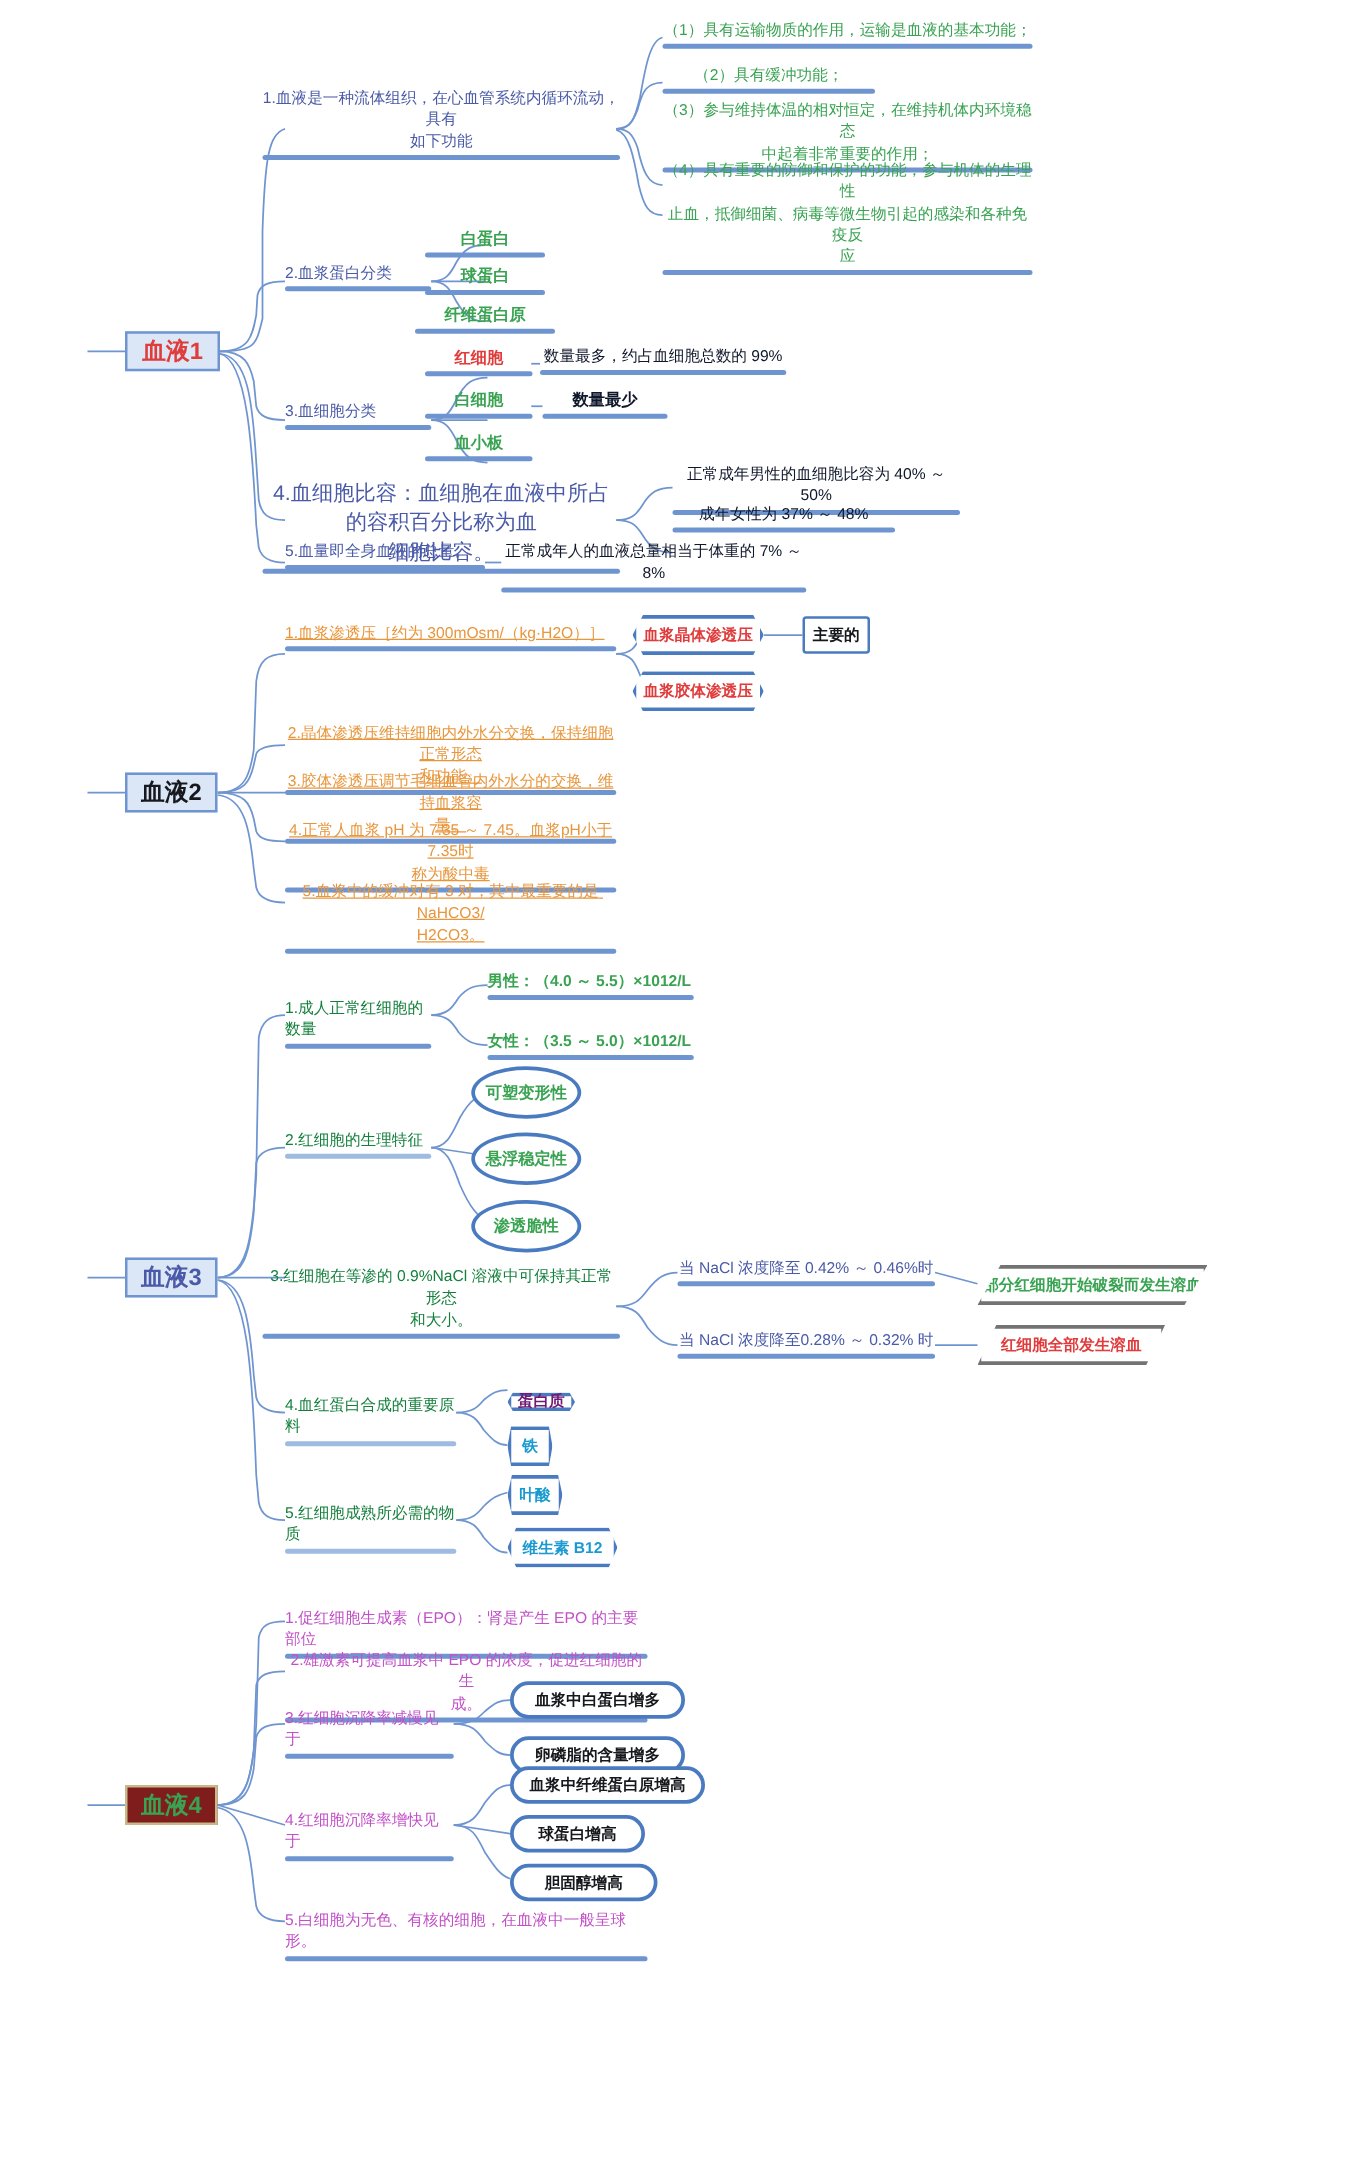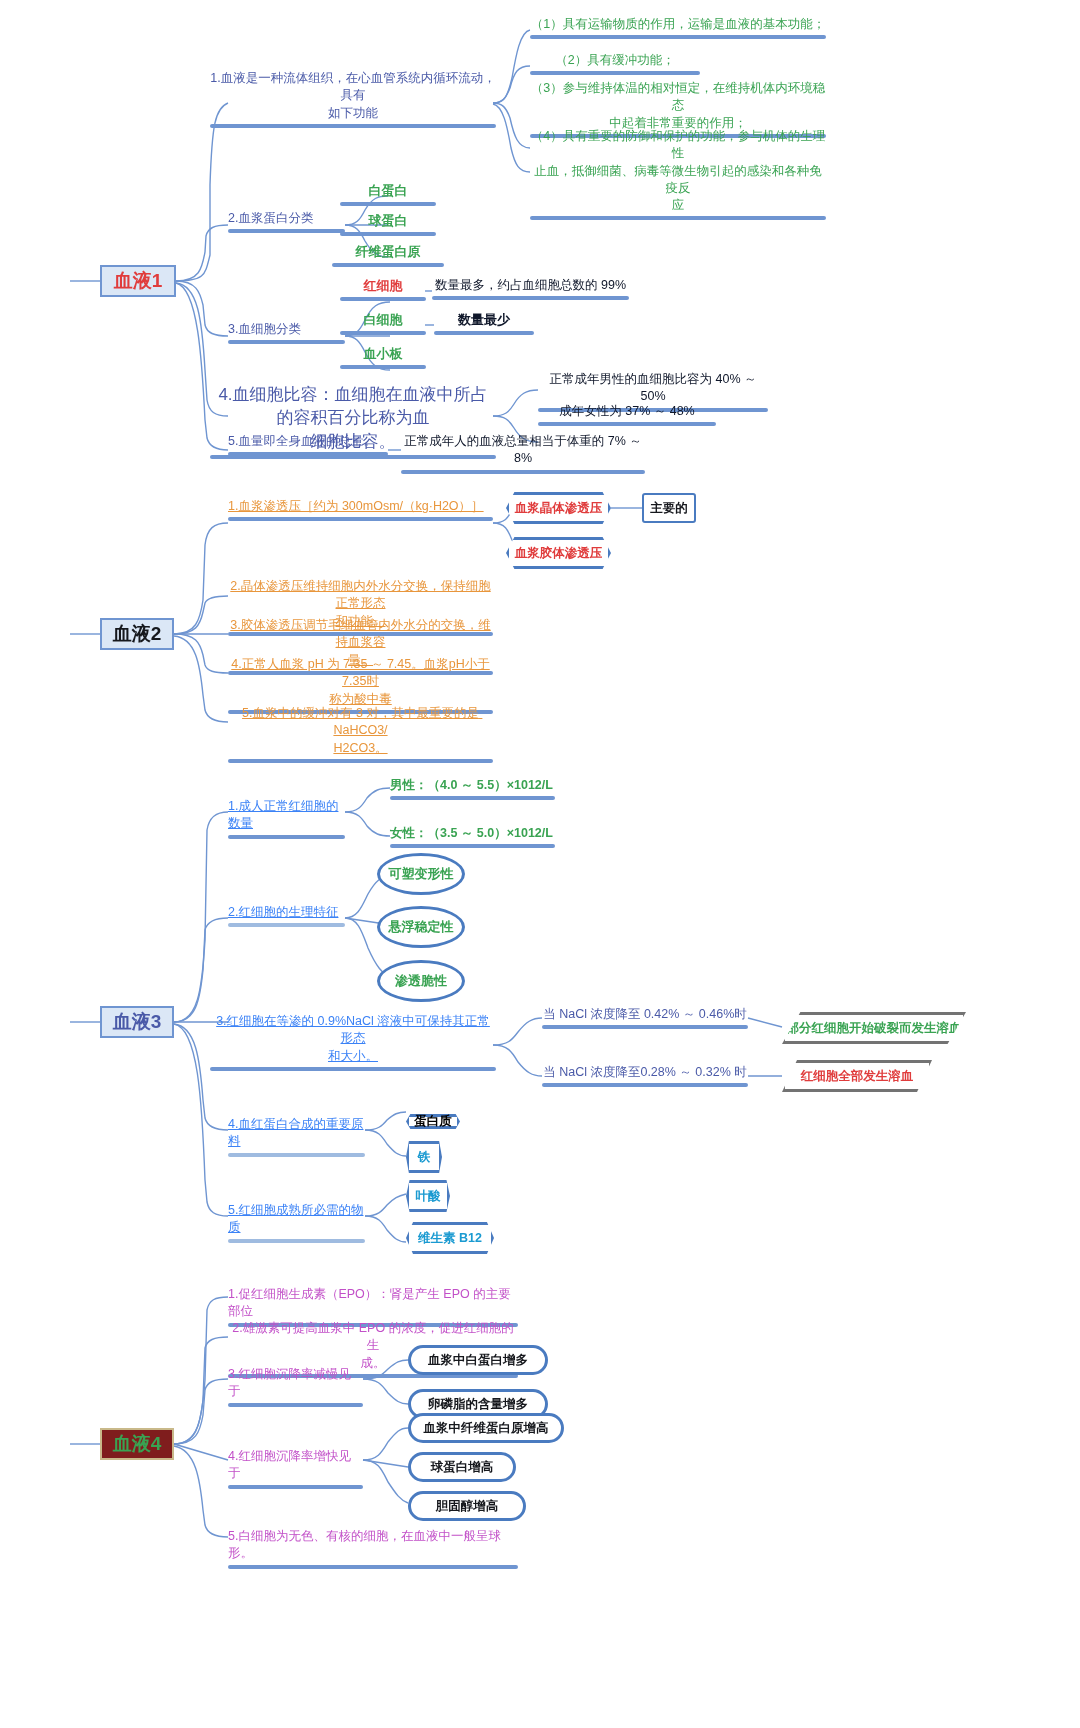--- a/index.html
+++ b/index.html
@@ -12,25 +12,25 @@
   .tnode{position:absolute;box-sizing:border-box;text-align:center;line-height:1.38;}
   .tnode .txt{display:block;white-space:pre-wrap;}
   .tnode .bar{display:block;height:4px;border-radius:2px;margin-top:2px;}
 
   
   .c-blue   {color:#4a5aa8;}
   .c-green  {color:#39a352;}
   .c-purple {color:#0f172a;}
   .c-red    {color:#e03c3c;}
   .c-orange {color:#e8963c;text-decoration:underline;}
-  .c-salmon {color:#3b82f6;text-decoration:underline;}
+  .c-salmon {color:#15803d;}
   .c-magenta{color:#c250c8;}
   .c-dark   {color:#16181d;}
   .c-cyan   {color:#1a9ad1;}
-  .c-teal   {color:#000000;margin-top:17px;}
+  .c-teal   {color:#701a75;margin-top:17px;}
 
   .bar-main {background:#6f95d1;}
   .bar-soft {background:#9fbbe0;}
 
   .b700{font-weight:700;}
   .b400{font-weight:400;}
 
   
   .root{position:absolute;box-sizing:border-box;display:flex;align-items:center;justify-content:center;
         border:2px solid #6f95d1;border-radius:0;background:#dbe7f6;font-weight:700;font-size:19px;}

